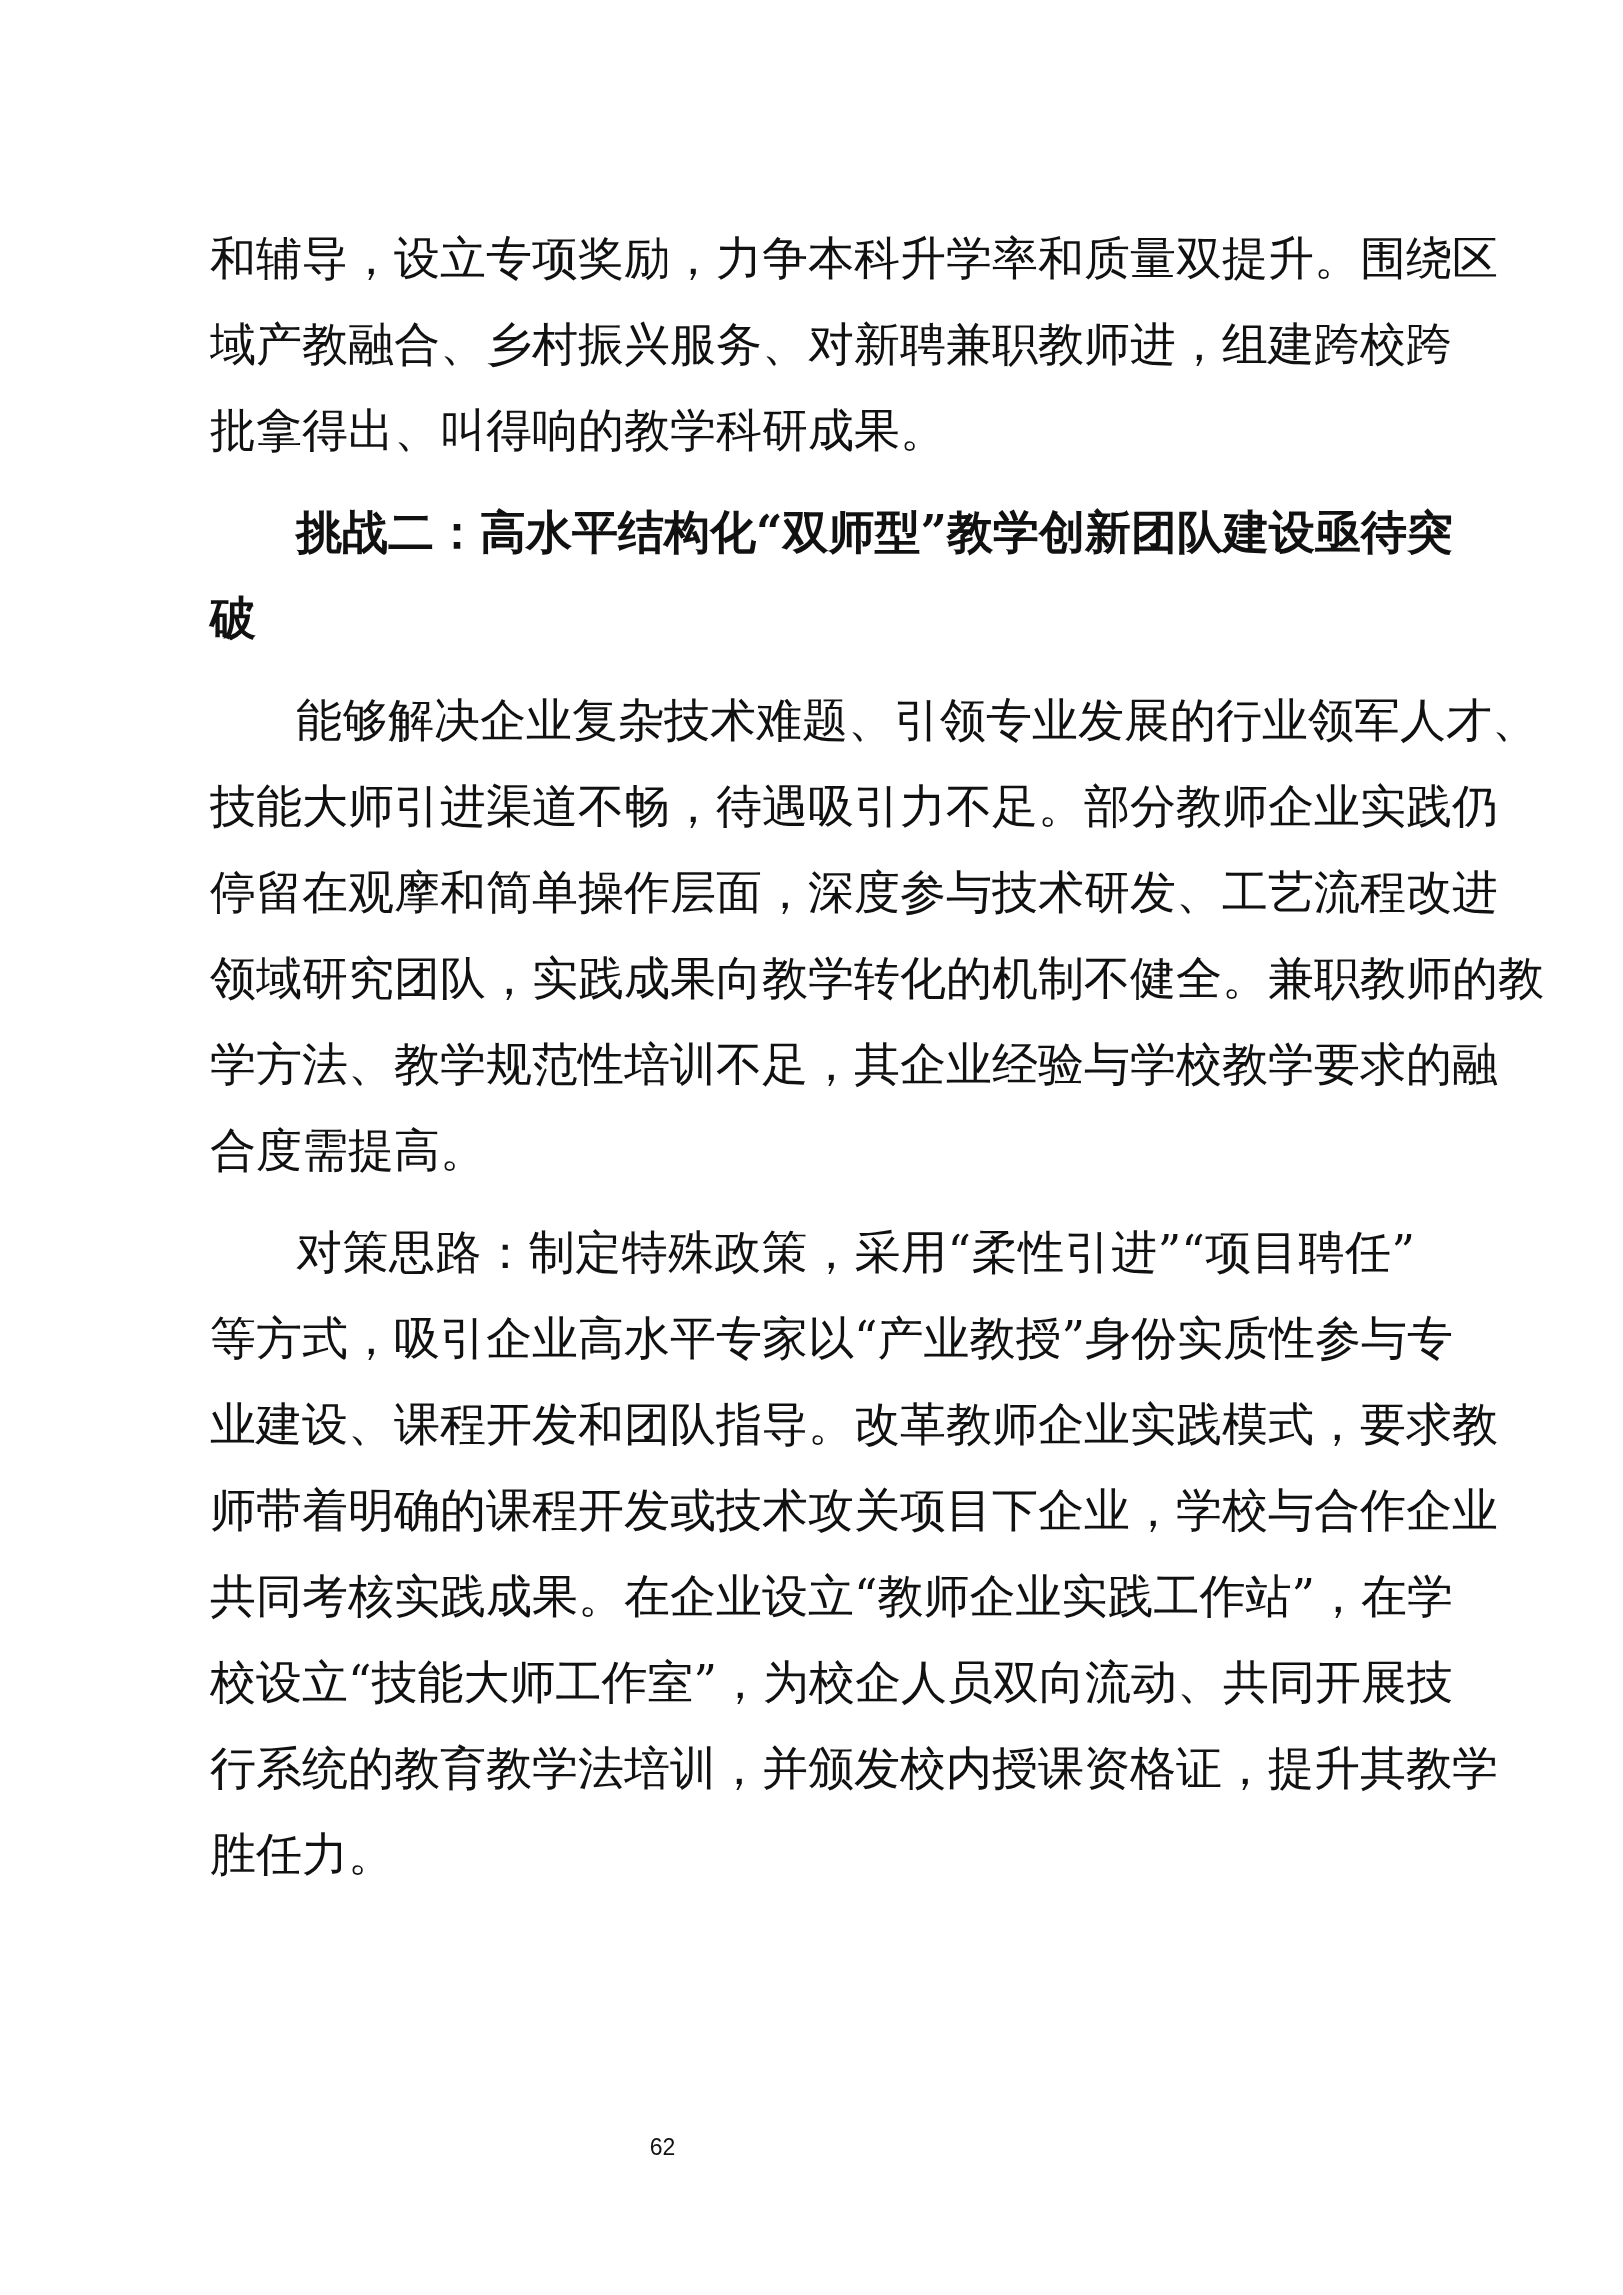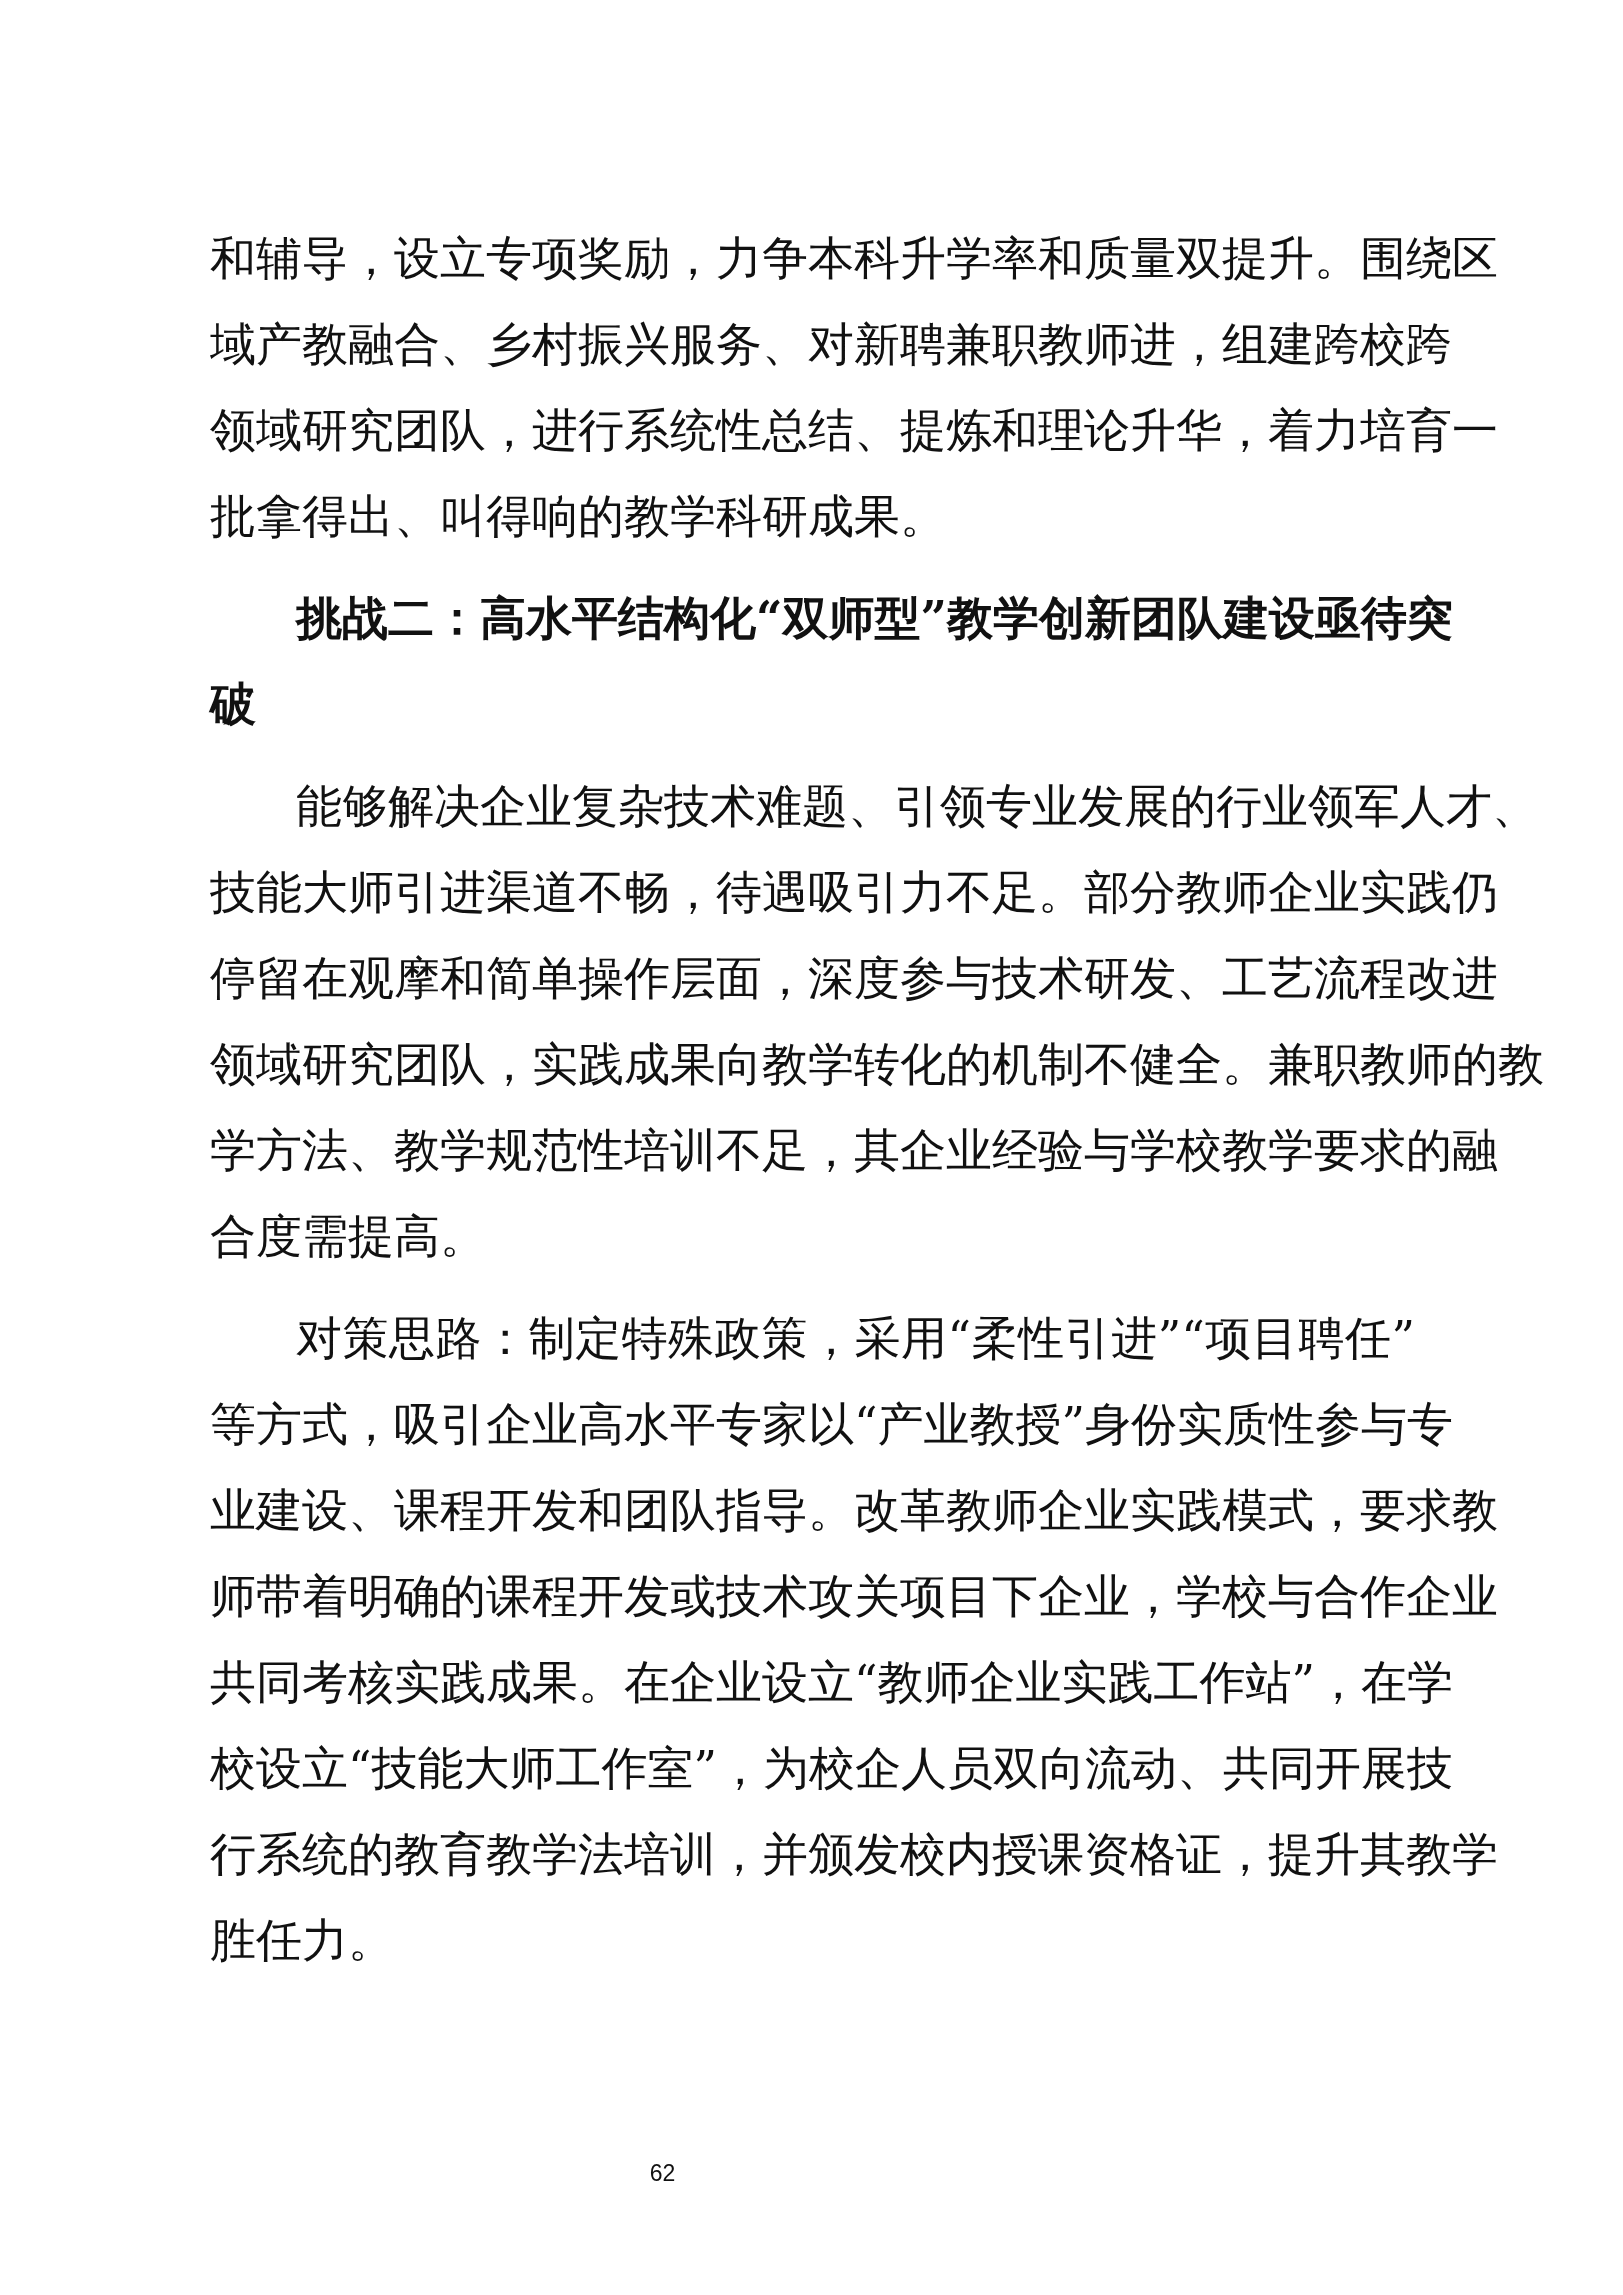--- a/index.html
+++ b/index.html
@@ -41,32 +41,30 @@
   .para { margin: 16px; }
   .page-number {
     position: absolute;
     left: 0;
     width: 1325px;
     top: 2134px;
     text-align: center;
     font-family: "Liberation Sans", "DejaVu Sans", sans-serif;
     font-size: 23px;
     color: #111111;
-    margin-top: 26px;
   }
 </style>
 </head>
 <body>
 
 <div class="page">
 
   <div class="para">
     <div class="line justify">和辅导，设立专项奖励，力争本科升学率和质量双提升。围绕区</div>
     <div class="line justify">域产教融合、乡村振兴服务、对新聘兼职教师进，组建跨校跨</div>
-    <div class="line justify">领域研究团队，进行系统性总结、提炼和理论升华，着力培育一</div>
     <div class="line">批拿得出、叫得响的教学科研成果。</div>
   </div>
 
   <div class="para">
     <div class="line heading indent justify">挑战二：高水平结构化“双师型”教学创新团队建设亟待突</div>
     <div class="line heading">破</div>
   </div>
 
   <div class="para">
     <div class="line indent justify">能够解决企业复杂技术难题、引领专业发展的行业领军人才、</div>

